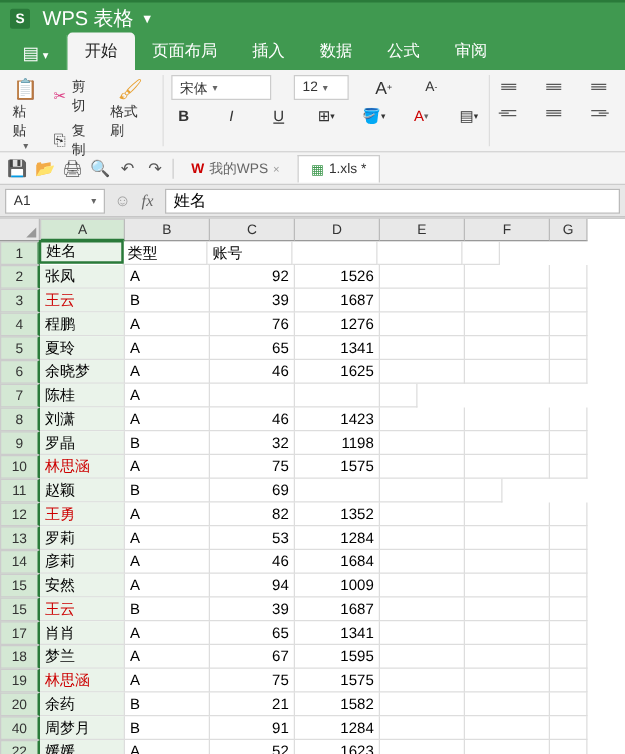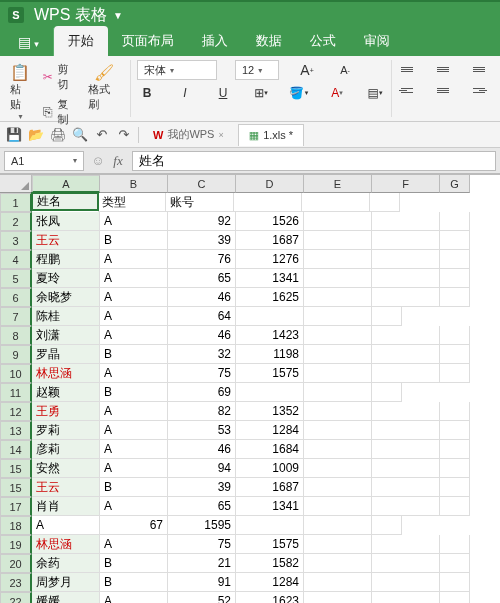--- a/index.html
+++ b/index.html
@@ -273,21 +273,20 @@
         <div class="cell colC num">46</div>
         <div class="cell colD num">1625</div>
         <div class="cell colE"></div>
         <div class="cell colF"></div>
         <div class="cell colG"></div>
       </div>
       <div class="row">
         <div class="rowhead sel">7</div>
         <div class="cell colA selcol">陈桂</div>
         <div class="cell colB">A</div>
-        <div class="cell colC num">64</div>
         <div class="cell colE"></div>
         <div class="cell colF"></div>
         <div class="cell colG"></div>
       </div>
       <div class="row">
         <div class="rowhead sel">8</div>
         <div class="cell colA selcol">刘潇</div>
         <div class="cell colB">A</div>
         <div class="cell colC num">46</div>
         <div class="cell colD num">1423</div>
@@ -379,20 +378,21 @@
         <div class="cell colA selcol">肖肖</div>
         <div class="cell colB">A</div>
         <div class="cell colC num">65</div>
         <div class="cell colD num">1341</div>
         <div class="cell colE"></div>
         <div class="cell colF"></div>
         <div class="cell colG"></div>
       </div>
       <div class="row">
         <div class="rowhead sel">18</div>
+        <div class="cell colA selcol">梦兰</div>
         <div class="cell colB">A</div>
         <div class="cell colC num">67</div>
         <div class="cell colD num">1595</div>
         <div class="cell colE"></div>
         <div class="cell colF"></div>
         <div class="cell colG"></div>
       </div>
       <div class="row">
         <div class="rowhead sel">19</div>
         <div class="cell colA selcol redtext">林思涵</div>
@@ -407,21 +407,21 @@
         <div class="rowhead sel">20</div>
         <div class="cell colA selcol">余药</div>
         <div class="cell colB">B</div>
         <div class="cell colC num">21</div>
         <div class="cell colD num">1582</div>
         <div class="cell colE"></div>
         <div class="cell colF"></div>
         <div class="cell colG"></div>
       </div>
       <div class="row">
-        <div class="rowhead sel">23</div>
+        <div class="rowhead sel">40</div>
         <div class="cell colA selcol">周梦月</div>
         <div class="cell colB">B</div>
         <div class="cell colC num">91</div>
         <div class="cell colD num">1284</div>
         <div class="cell colE"></div>
         <div class="cell colF"></div>
         <div class="cell colG"></div>
       </div>
       <div class="row">
         <div class="rowhead sel">22</div>

